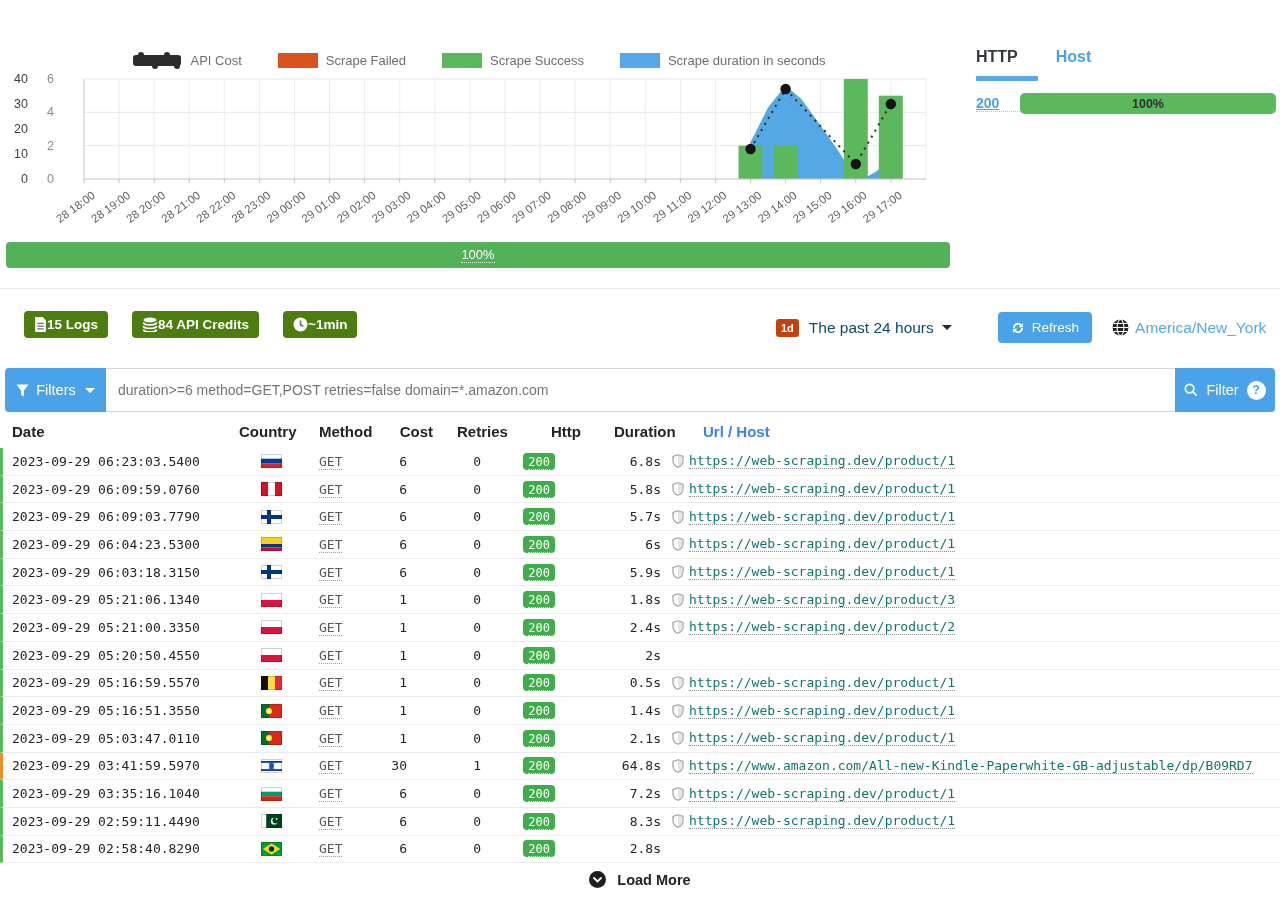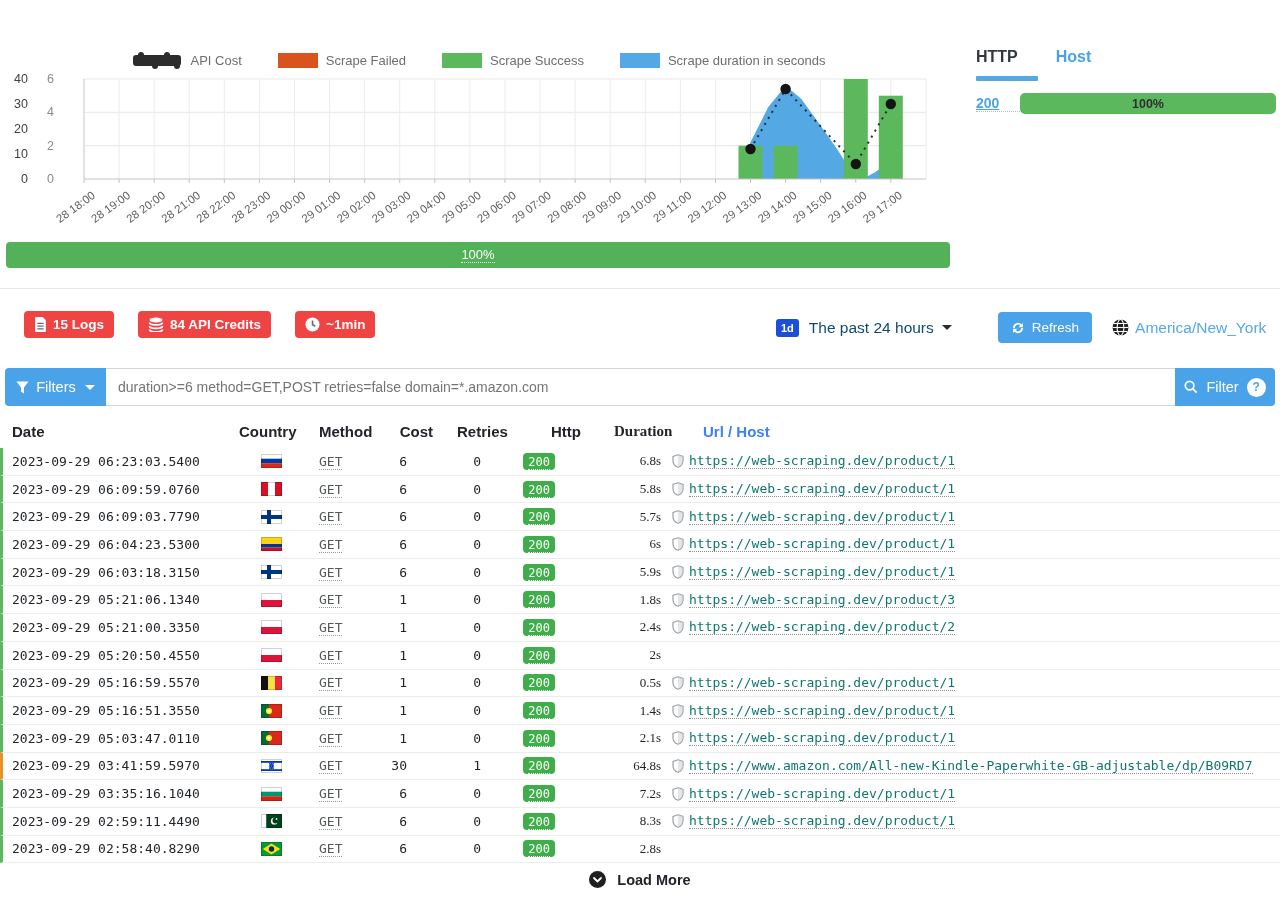--- a/index.html
+++ b/index.html
@@ -26,34 +26,34 @@
             align-items:center;justify-content:center;color:#2e3033;font-size:12.5px;font-weight:bold;}
 
   
   #progress-bar{left:6px;top:242px;width:944px;height:26px;background:#53b15a;border-radius:4px;
                 display:flex;align-items:center;justify-content:center;}
   #progress-bar span{color:#fff;font-size:13px;border-bottom:1px dotted rgba(255,255,255,.85);}
   #divider{top:288px;left:0;width:1280px;height:1px;background:#e9e9e9;}
 
   
   #stats-row{left:24px;top:311px;display:flex;gap:24px;}
-  .stat-badge{background:#ef4444;color:#fff;border-radius:4px;padding:5px 10px;font-size:13.5px;
-              font-weight:bold;display:flex;align-items:center;gap:6px;height:17px;}
+  .stat-badge{background:#4d7c0f;color:#fff;border-radius:4px;padding:5px 10px;font-size:13.5px;
+              font-weight:bold;display:flex;align-items:center;height:17px;}
   #time-cluster{left:776px;top:312px;display:flex;align-items:center;}
-  #interval-badge{background:#1d4ed8;color:#fff;font-size:11px;font-weight:bold;border-radius:3px;
+  #interval-badge{background:#c2410c;color:#fff;font-size:11px;font-weight:bold;border-radius:3px;
                   padding:3px 5px;}
   #range-label{margin-left:10px;font-size:15.5px;color:#0c4a6e;}
   .caret{display:inline-block;width:0;height:0;border-left:5px solid transparent;
          border-right:5px solid transparent;border-top:5px solid #2a2a2a;margin-left:8px;vertical-align:middle;}
   #refresh-btn{margin-left:46px;background:#4aa2e8;color:#fff;border:none;border-radius:4px;
                padding:8px 13px;font-size:13.5px;font-family:inherit;display:flex;align-items:center;gap:7px;}
   #tz-link{margin-left:20px;display:flex;align-items:center;gap:6px;color:#55a9e8;font-size:15.5px;text-decoration:none;}
 
   
-  #filter-bar{left:5px;top:368px;width:1270px;height:38px;display:flex;}
+  #filter-bar{left:5px;top:368px;width:1270px;height:44px;display:flex;}
   #filters-btn{background:#4aa2e8;color:#fff;border:none;border-radius:4px 0 0 4px;width:101px;
                font-size:14.5px;font-family:inherit;display:flex;align-items:center;justify-content:center;gap:7px;}
   #filters-btn .caret{border-top-color:#fff;margin-left:2px;}
   #filter-input{flex:1;border:1px solid #d6d6d6;border-left:none;border-right:none;padding:0 12px;
                 font-size:14px;color:#757575;font-family:inherit;outline:none;}
   #filter-go{background:#4aa2e8;color:#fff;border:none;border-radius:0 4px 4px 0;width:100px;
              font-size:14.5px;font-family:inherit;display:flex;align-items:center;justify-content:center;gap:8px;}
   #help-circle{width:19px;height:19px;border-radius:50%;background:#fff;color:#4aa2e8;font-size:12px;
                font-weight:bold;display:flex;align-items:center;justify-content:center;}
 
@@ -72,21 +72,21 @@
   .method-lnk{color:#55595c;border-bottom:1px dotted #9a9a9a;}
   .c-cost{width:56px;text-align:right;padding-right:26px;box-sizing:border-box;}
   .thead .c-cost{padding-right:0;}
   .c-retries{width:68px;text-align:right;padding-right:20px;box-sizing:border-box;}
   .thead .c-retries{text-align:left;padding-left:24px;padding-right:0;}
   .c-http{width:82px;text-align:right;padding-right:28px;box-sizing:border-box;}
   .thead .c-http{text-align:left;padding-left:50px;padding-right:0;}
   .http-badge{display:inline-block;background:#3fae4a;color:#fff;font-size:12px;border-radius:4px;
               padding:2px 5px 1px 5px;border-bottom:0;}
   .http-badge span{border-bottom:1px dotted rgba(255,255,255,.85);}
-  .c-duration{width:86px;text-align:right;padding-right:8px;box-sizing:border-box;white-space:nowrap;font-family:Liberation Serif, serif;}
+  .c-duration{width:86px;text-align:right;padding-right:8px;box-sizing:border-box;white-space:nowrap;}
   .thead .c-duration{text-align:left;padding-left:31px;padding-right:0;}
   .c-url{flex:1;display:flex;align-items:center;gap:5px;overflow:hidden;white-space:nowrap;padding-left:3px;}
   .thead .c-url{color:#3b82f6;padding-left:34px;}
   .url-lnk{color:#0f766e;border-bottom:1px dotted #8f8f8f;text-decoration:none;white-space:nowrap;}
 
   
   #load-more{left:0;top:870px;width:1280px;display:flex;justify-content:center;}
   #load-more-btn{display:flex;align-items:center;gap:11px;background:none;border:none;
                  font-family:inherit;font-size:14.5px;font-weight:bold;color:#212529;}
 </style>

